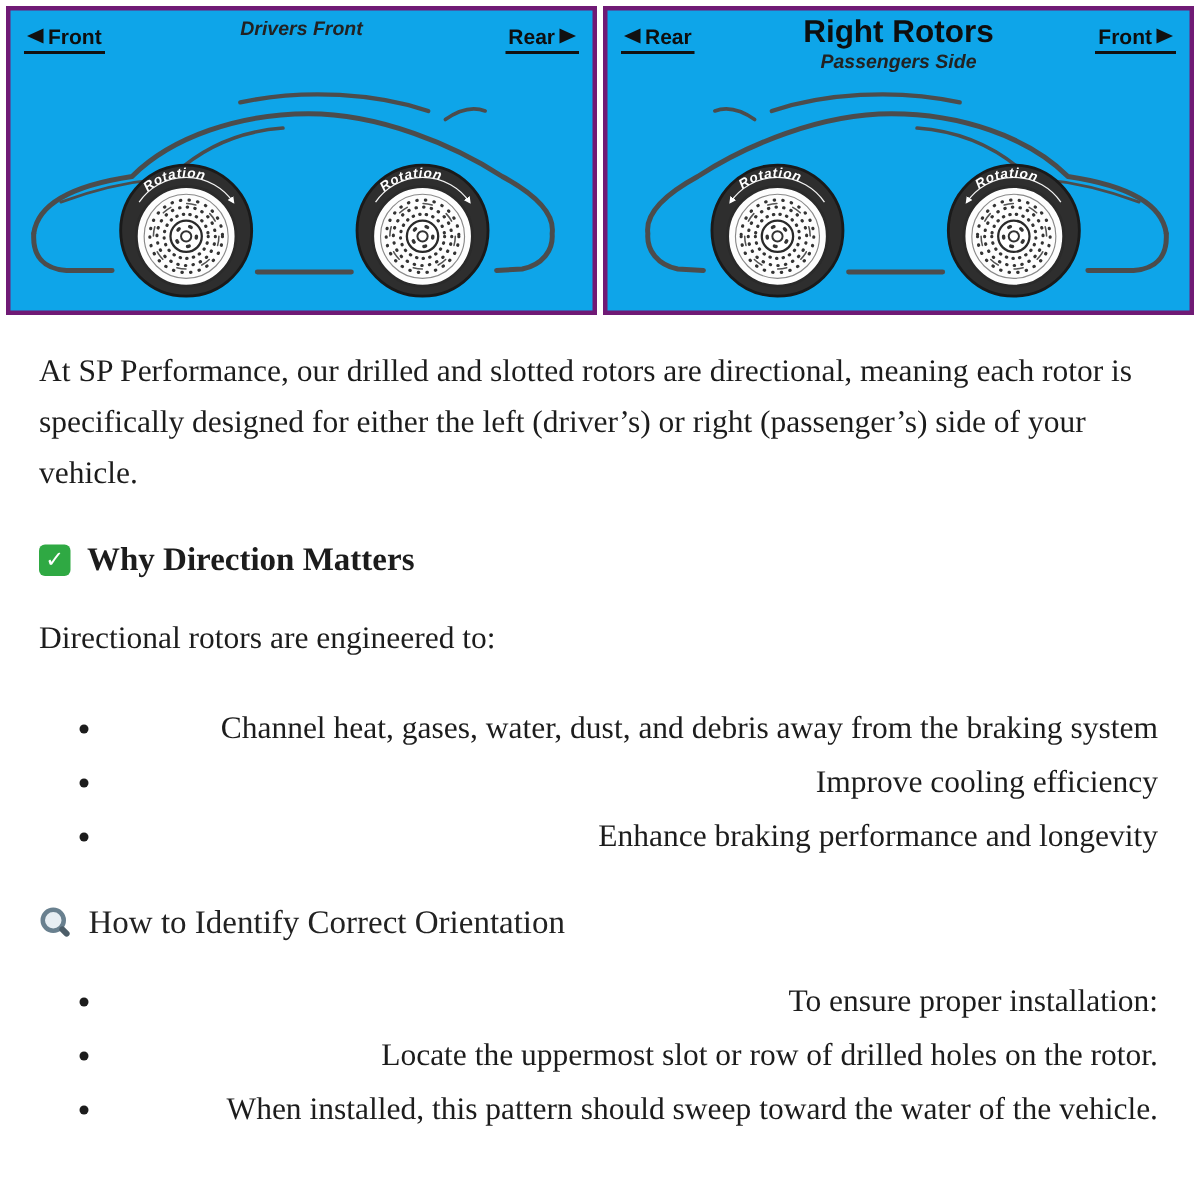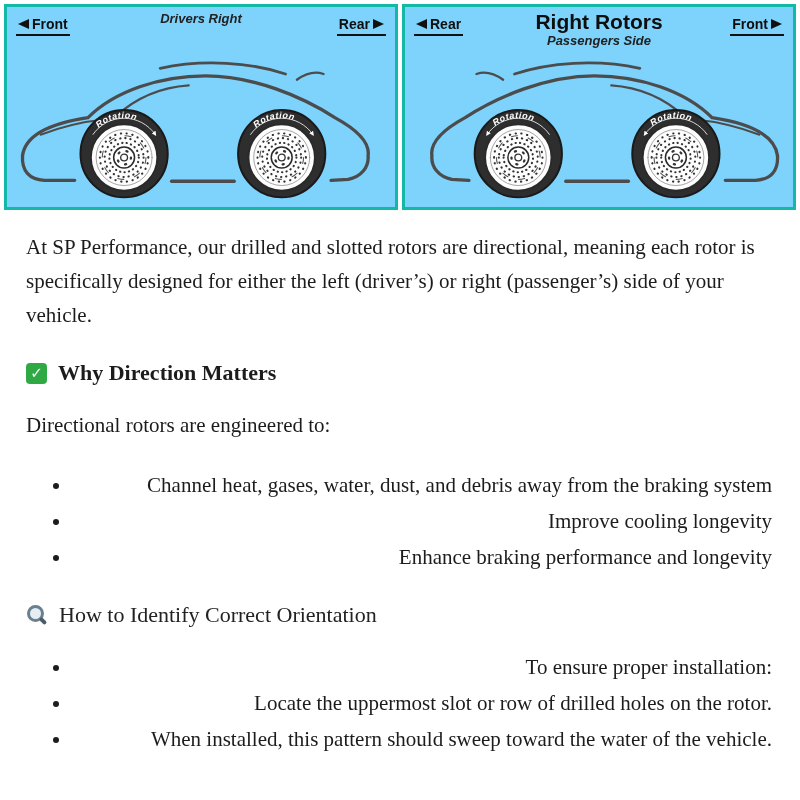--- a/index.html
+++ b/index.html
@@ -1,20 +1,20 @@
 <!DOCTYPE html>
 <html><head>
 <meta charset="utf-8">
 <style>
   html,body { margin:0; padding:0; background:#fff; }
   body { width:800px; font-family:"Liberation Serif", serif; color:#1c1c1c; }
 
   
   .diagram { display:flex; gap:4px; padding:4px 4px 0 4px; box-sizing:border-box; }
-  .panel { flex:1; position:relative; border:3px solid #14b8a6; height:200px; background:#7dd3fc; overflow:hidden; }
+  .panel { flex:1; position:relative; border:3px solid #701a75; height:200px; background:#0ea5e9; overflow:hidden; }
   .panel-header { text-align:center; padding-top:4px; position:relative; z-index:2; }
   .panel-title { font-family:"Liberation Sans", sans-serif; font-weight:700; font-size:21px; line-height:22px; color:#0e0e0e; }
   .panel-sub { font-family:"Liberation Sans", sans-serif; font-weight:700; font-style:italic; font-size:13px; color:#222; }
   .dir { position:absolute; top:9px; display:flex; align-items:center; gap:3px;
          font-family:"Liberation Sans", sans-serif; font-weight:700; font-size:14px;
          border-bottom:2.5px solid #111; padding:0 2px 2px 2px; z-index:3; color:#0e0e0e;}
   .dir.left { left:9px; } .dir.right { right:9px; }
   .tri-l { width:0; height:0; border-top:5px solid transparent; border-bottom:5px solid transparent; border-right:11px solid #111; }
   .tri-r { width:0; height:0; border-top:5px solid transparent; border-bottom:5px solid transparent; border-left:11px solid #111; }
   .car-svg { position:absolute; left:0; bottom:2px; width:100%; height:150px; z-index:1; }
@@ -79,21 +79,21 @@
   <div class="panel">
     <div class="dir left">
       <span class="tri-l"></span>
       <span>Front</span>
     </div>
     <div class="dir right">
       <span>Rear</span>
       <span class="tri-r"></span>
     </div>
     <div class="panel-header">
-      <div class="panel-sub">Drivers Right</div>
+      <div class="panel-sub">Drivers Front</div>
     </div>
     <svg class="car-svg" viewBox="0 0 386 158" xmlns="http://www.w3.org/2000/svg" xmlns:xlink="http://www.w3.org/1999/xlink">
       <use href="#car" xlink:href="#car"></use>
       <path id="arcL1" class="rot-path" d="M 79,84 A 40 40 0 0 1 145,84" marker-end="url(#arrw)"></path>
       <path id="arcL2" class="rot-path" d="M 245,84 A 40 40 0 0 1 311,84" marker-end="url(#arrw)"></path>
       <text class="rot-text">
         <textPath href="#arcL1" xlink:href="#arcL1" startOffset="12%">Rotation</textPath>
       </text>
       <text class="rot-text">
         <textPath href="#arcL2" xlink:href="#arcL2" startOffset="12%">Rotation</textPath>
@@ -134,21 +134,21 @@
 
   <div class="hrow bold">
     <span class="check-icon">✓</span>
     <span class="htext">Why Direction Matters</span>
   </div>
 
   <p class="lead">Directional rotors are engineered to:</p>
 
   <ul>
     <li>Channel heat, gases, water, dust, and debris away from the braking system</li>
-    <li>Improve cooling longevity</li>
+    <li>Improve cooling efficiency</li>
     <li>Enhance braking performance and longevity</li>
   </ul>
 
   <div class="hrow plain">
     <span class="mag-icon"></span>
     <span class="htext">How to Identify Correct Orientation</span>
   </div>
 
   <ul>
     <li>To ensure proper installation:</li>

